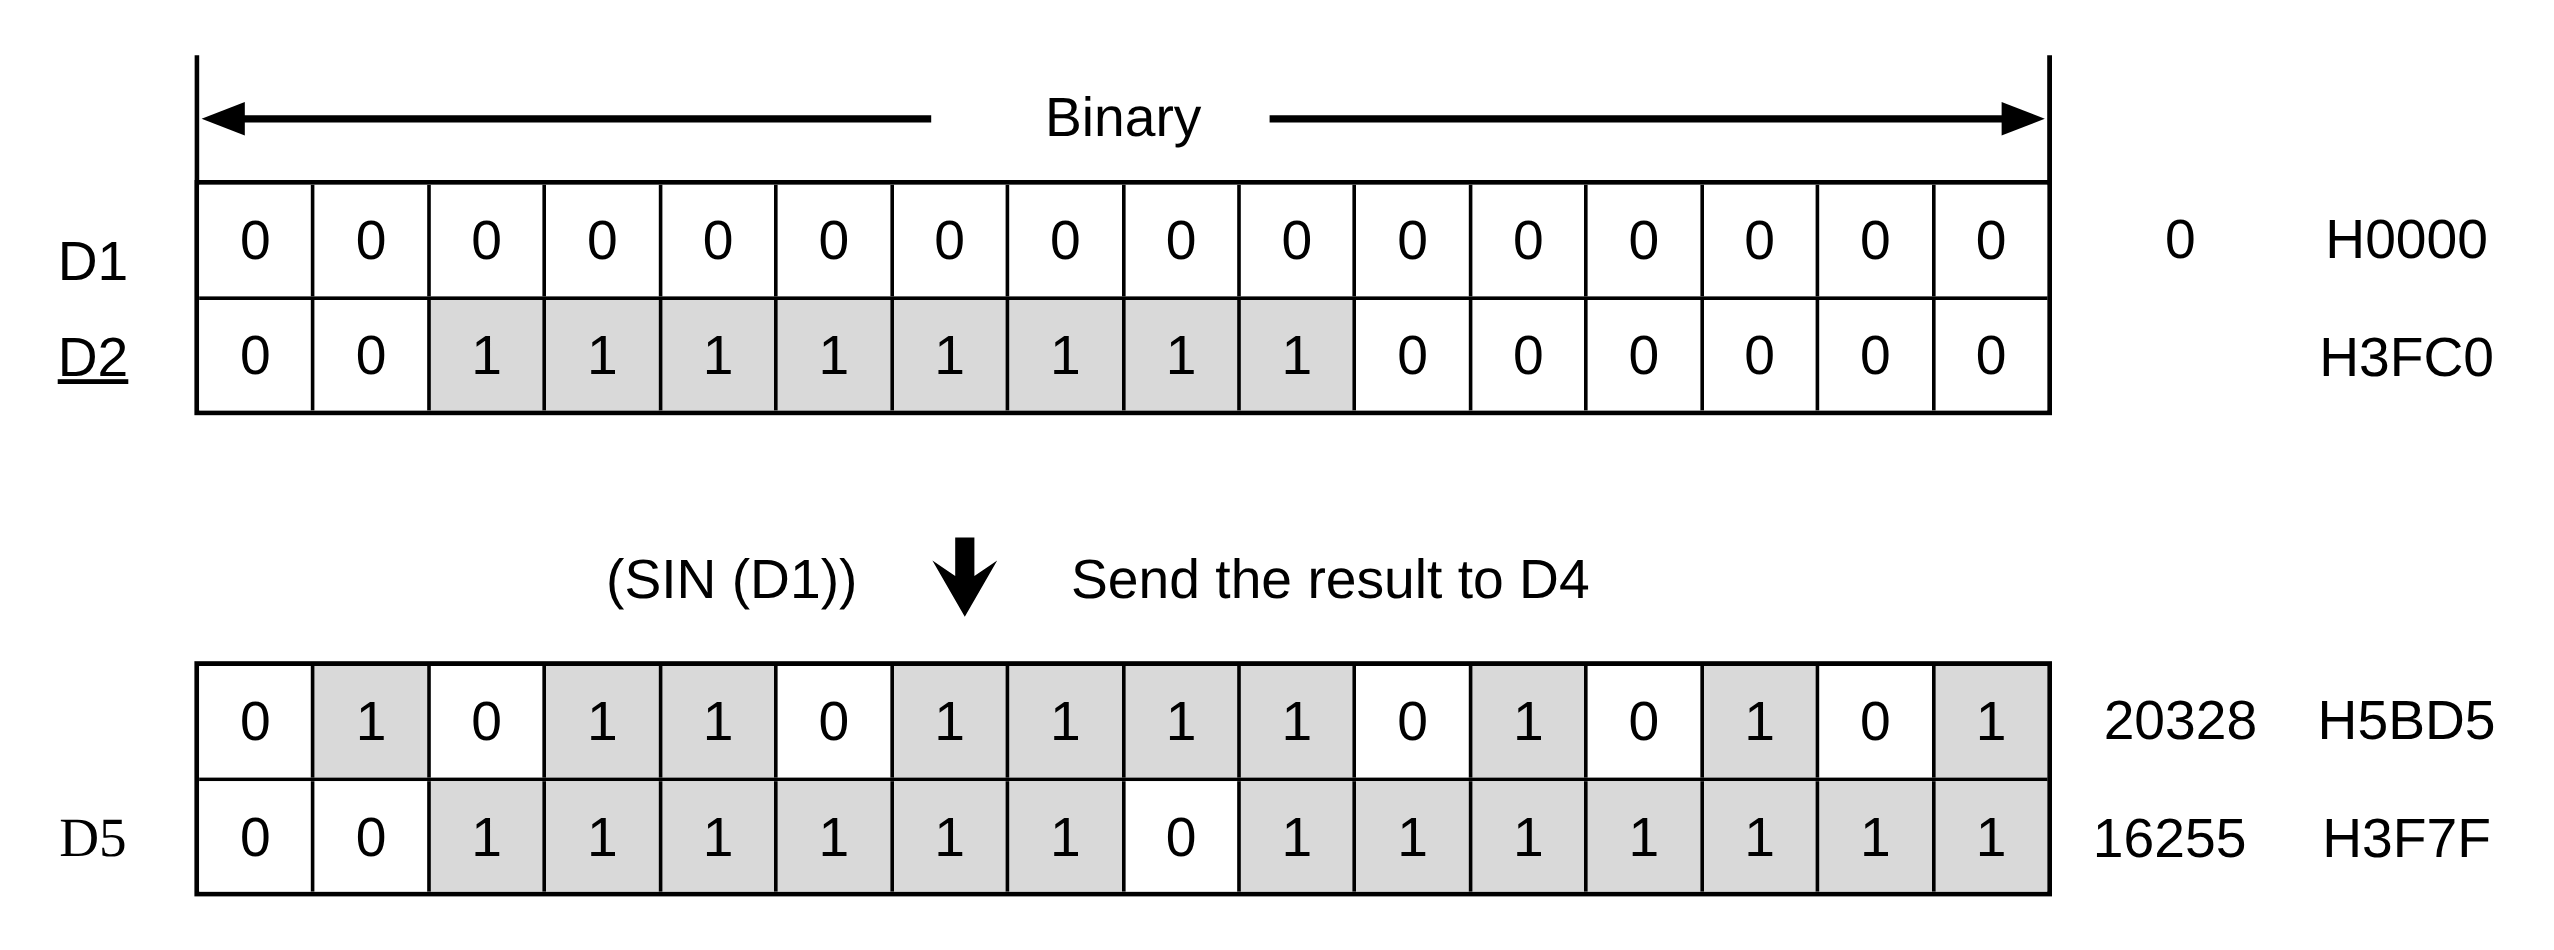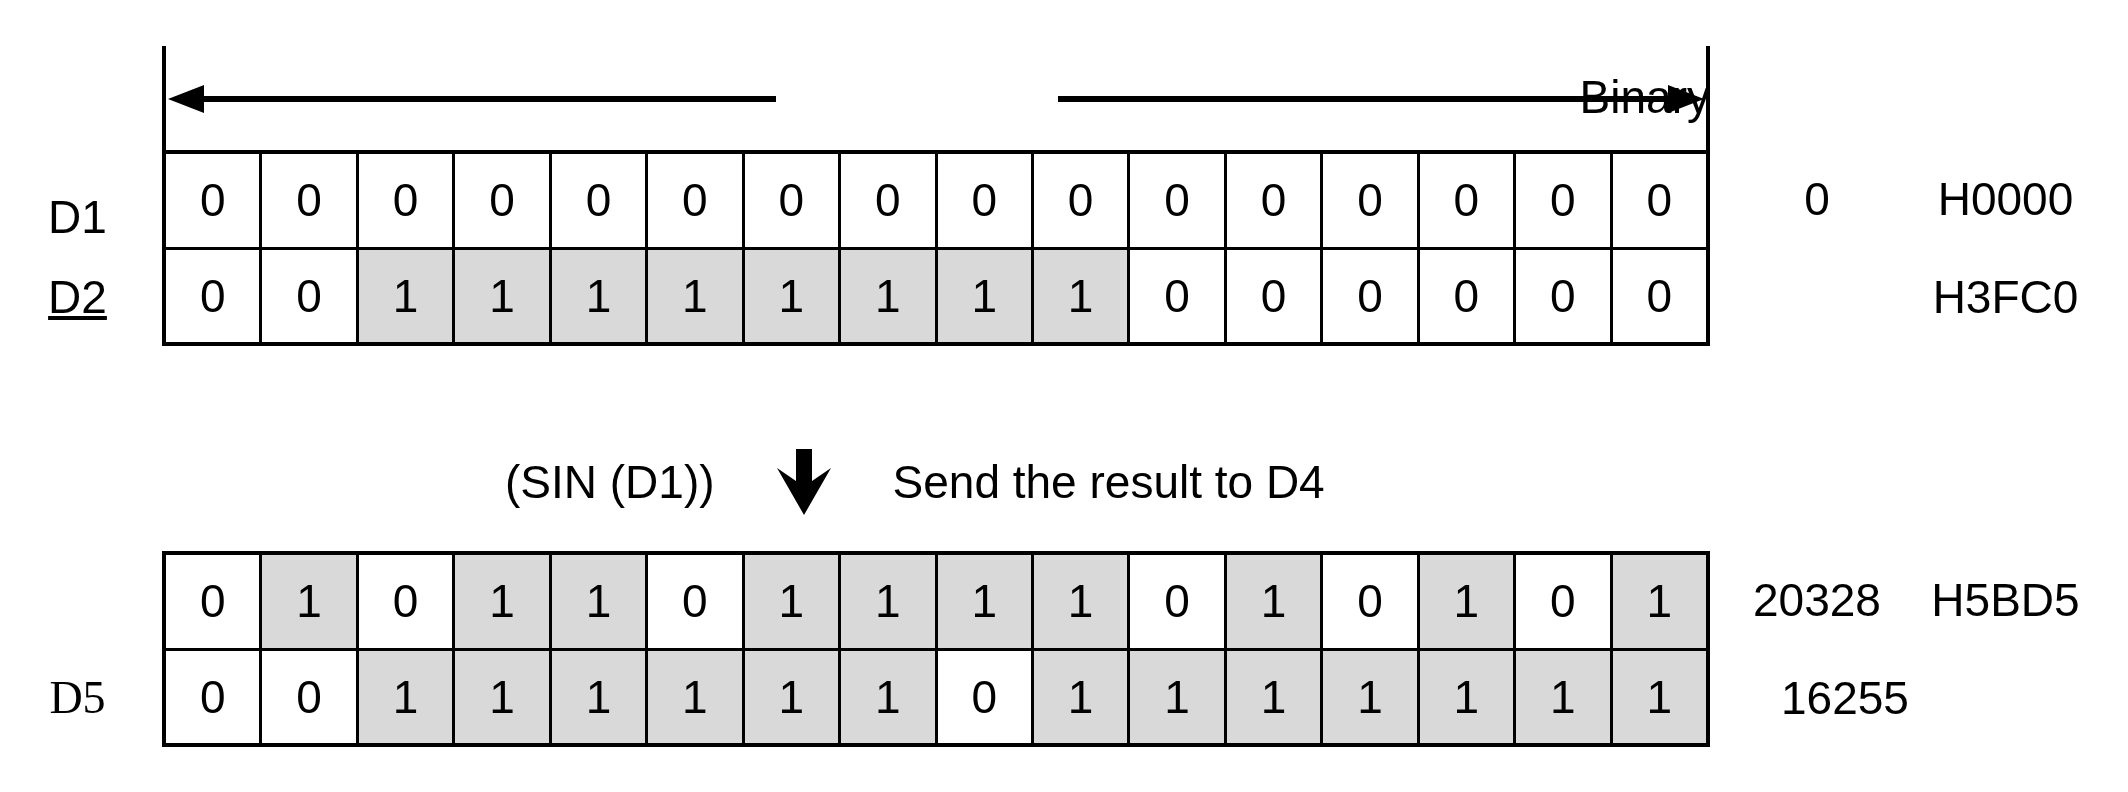--- a/index.html
+++ b/index.html
@@ -18,21 +18,21 @@
   
   .binary-span-svg {
     position: absolute;
     left: 162px; top: 42px;
     width: 1548px; height: 108px;
   }
   .binary-label {
     position: absolute;
     left: 162px; top: 72px;
     width: 1548px;
-    text-align: right;
+    text-align: center;
     font-size: 46px;
     line-height: 50px;
     background: transparent;
   }
   
   .reg-group {
     position: absolute;
     left: 162px;
     width: 1548px;
     height: 196px;
@@ -68,21 +68,20 @@
     text-align: center;
     font-size: 46px;
     white-space: nowrap;
   }
   
   .operation {
     position: absolute;
     left: 505px; top: 446px;
     height: 72px;
     display: flex;
-    align-items: center;
     gap: 58px;
   }
   .operation .op-text {
     font-size: 46px;
     line-height: 72px;
     white-space: nowrap;
   }
   .down-arrow-svg { width: 62px; height: 70px; display: block; }
 </style>
 </head>
@@ -190,14 +189,15 @@
   </div>
 
 <div class="float-text" style="left: 30px; top: 168px; width: 95px;">D1</div>
     <div class="float-text" style="left: 1728px; top: 150px; width: 178px;">0</div>
     <div class="float-text" style="left: 1903px; top: 150px; width: 205px;">H0000</div>
     <div class="float-text" style="left: 30px; top: 248px; width: 95px; text-decoration: underline;">D2</div>
     <div class="float-text" style="left: 1903px; top: 248px; width: 205px;">H3FC0</div>
     <div class="float-text" style="left: 1728px; top: 551px; width: 178px;">20328</div>
     <div class="float-text" style="left: 1903px; top: 551px; width: 205px;">H5BD5</div>
     <div class="float-text" style="left: 30px; top: 649px; width: 95px; font-family: Liberation Serif, serif;">D5</div>
-    <div class="float-text" style="left: 1756px; top: 649px; width: 178px;">16255</div>
+    <div class="float-text" style="left: 1719px; top: 649px; width: 178px;">16255</div>
+    <div class="float-text" style="left: 1903px; top: 649px; width: 205px;">H3F7F</div>
   </div>
 
 </body></html>

